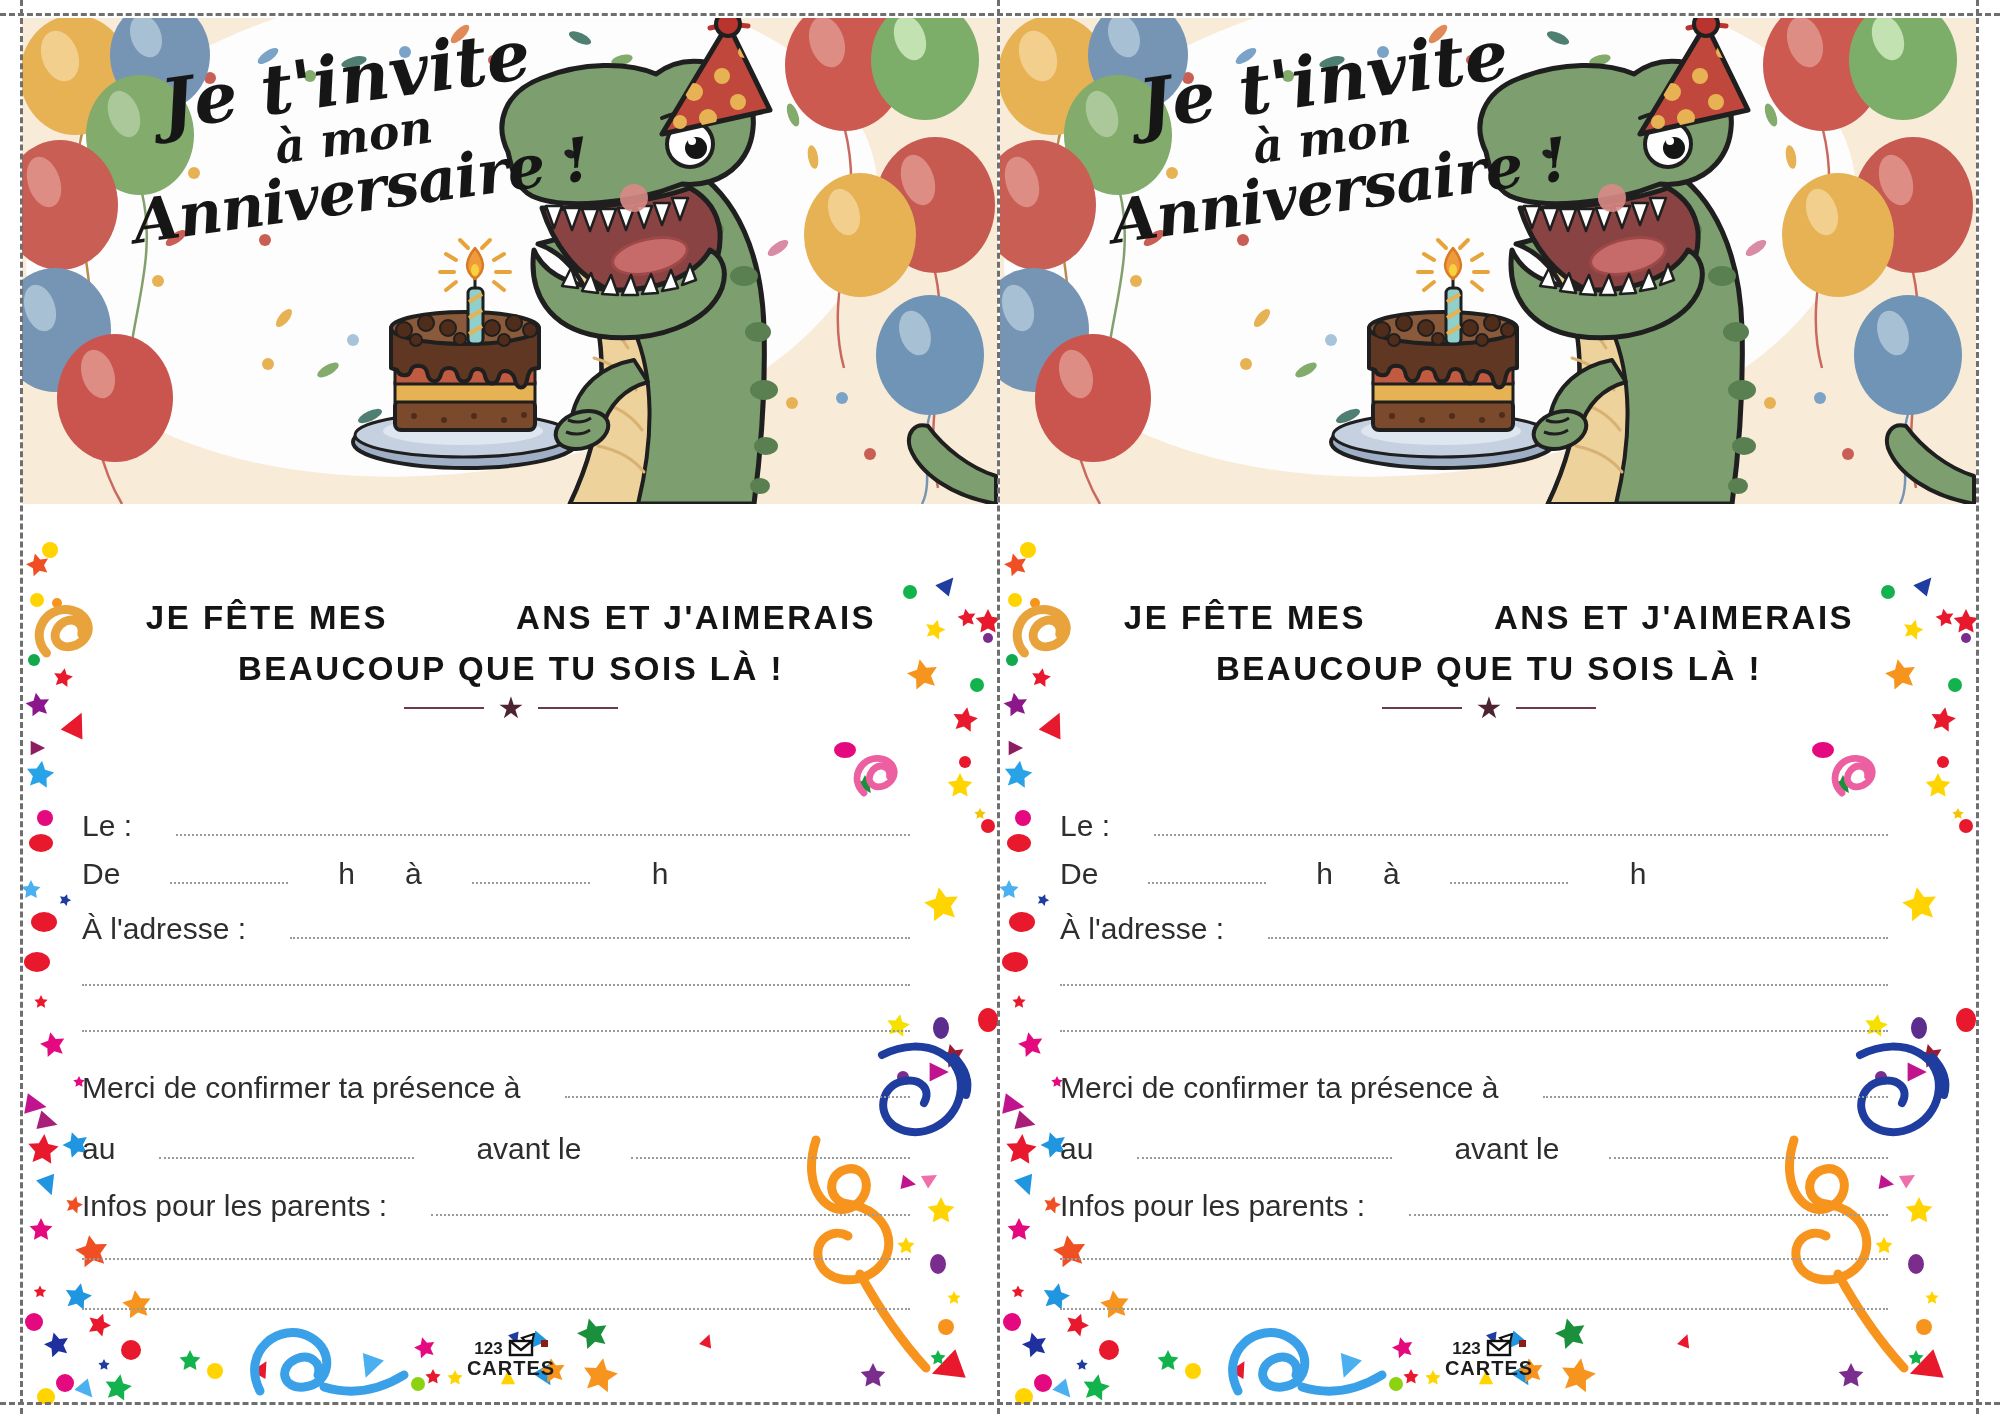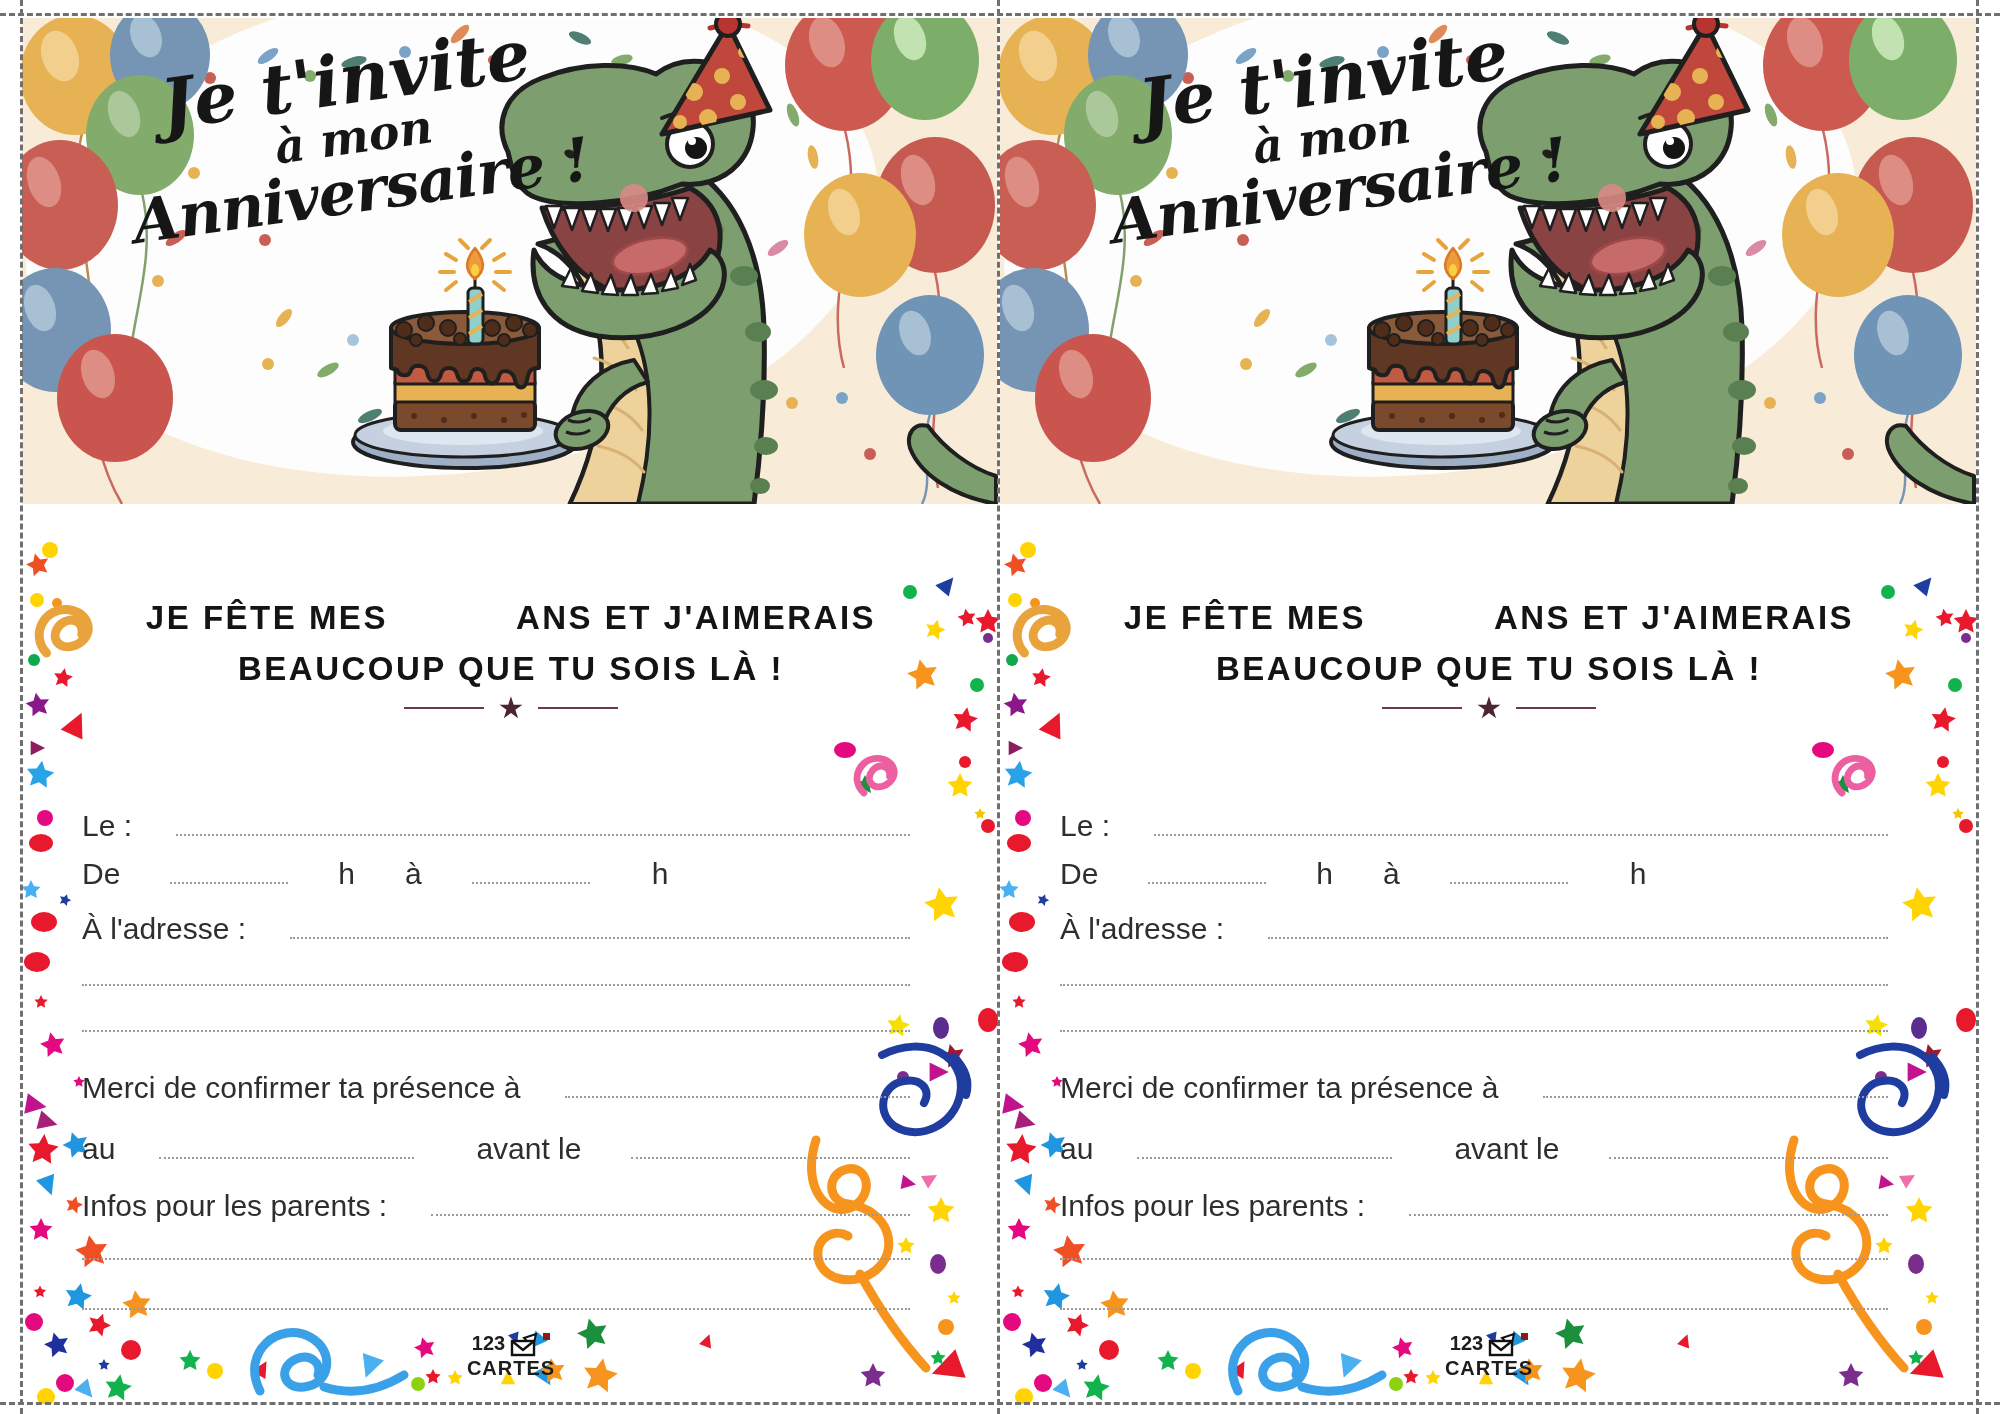--- a/index.html
+++ b/index.html
@@ -35,22 +35,22 @@
        font-size:30px;color:#2e2e2e;white-space:nowrap;gap:17px;}
   .row span{line-height:1.1;}
   .dl{border-bottom:2px dotted #9a9a9a;align-self:flex-end;margin-bottom:6px;}
   .dl.grow{flex:1 1 auto;}
   .dl.w118{flex:0 0 118px;} .dl.w260{flex:0 0 255px;}
   .sp10{display:inline-block;width:10px;} .sp16{display:inline-block;width:16px;}
   .sp28{display:inline-block;width:28px;}
   .fullline{position:absolute;left:60px;right:90px;height:0;border-top:2px dotted #9a9a9a;}
   
   .logo{position:absolute;left:0;right:0;bottom:26px;text-align:center;color:#1d1d1d;}
-  .logo .l1{display:flex;align-items:flex-start;justify-content:center;gap:4px;
-            font-weight:bold;font-size:20px;letter-spacing:0px;line-height:1;}
+  .logo .l1{display:flex;align-items:flex-end;justify-content:center;gap:4px;
+            font-weight:bold;font-size:17px;letter-spacing:0px;line-height:1;}
   .logo .l2{font-weight:bold;font-size:20px;letter-spacing:1px;line-height:1;margin-top:1px;}
   .lmark{width:7px;height:7px;background:#8c1d12;display:inline-block;margin-bottom:10px;}
 </style>
 </head>
 <body>
 
 <svg width="0" height="0" style="position:absolute" aria-hidden="true">
   <defs>
     <polygon id="cstar" points="0,-10 2.94,-4.05 9.51,-3.09 4.76,1.55 5.88,8.09 0,5 -5.88,8.09 -4.76,1.55 -9.51,-3.09 -2.94,-4.05"></polygon>
     <polygon id="ctri" points="0,-9 8,7 -8,7"></polygon>

